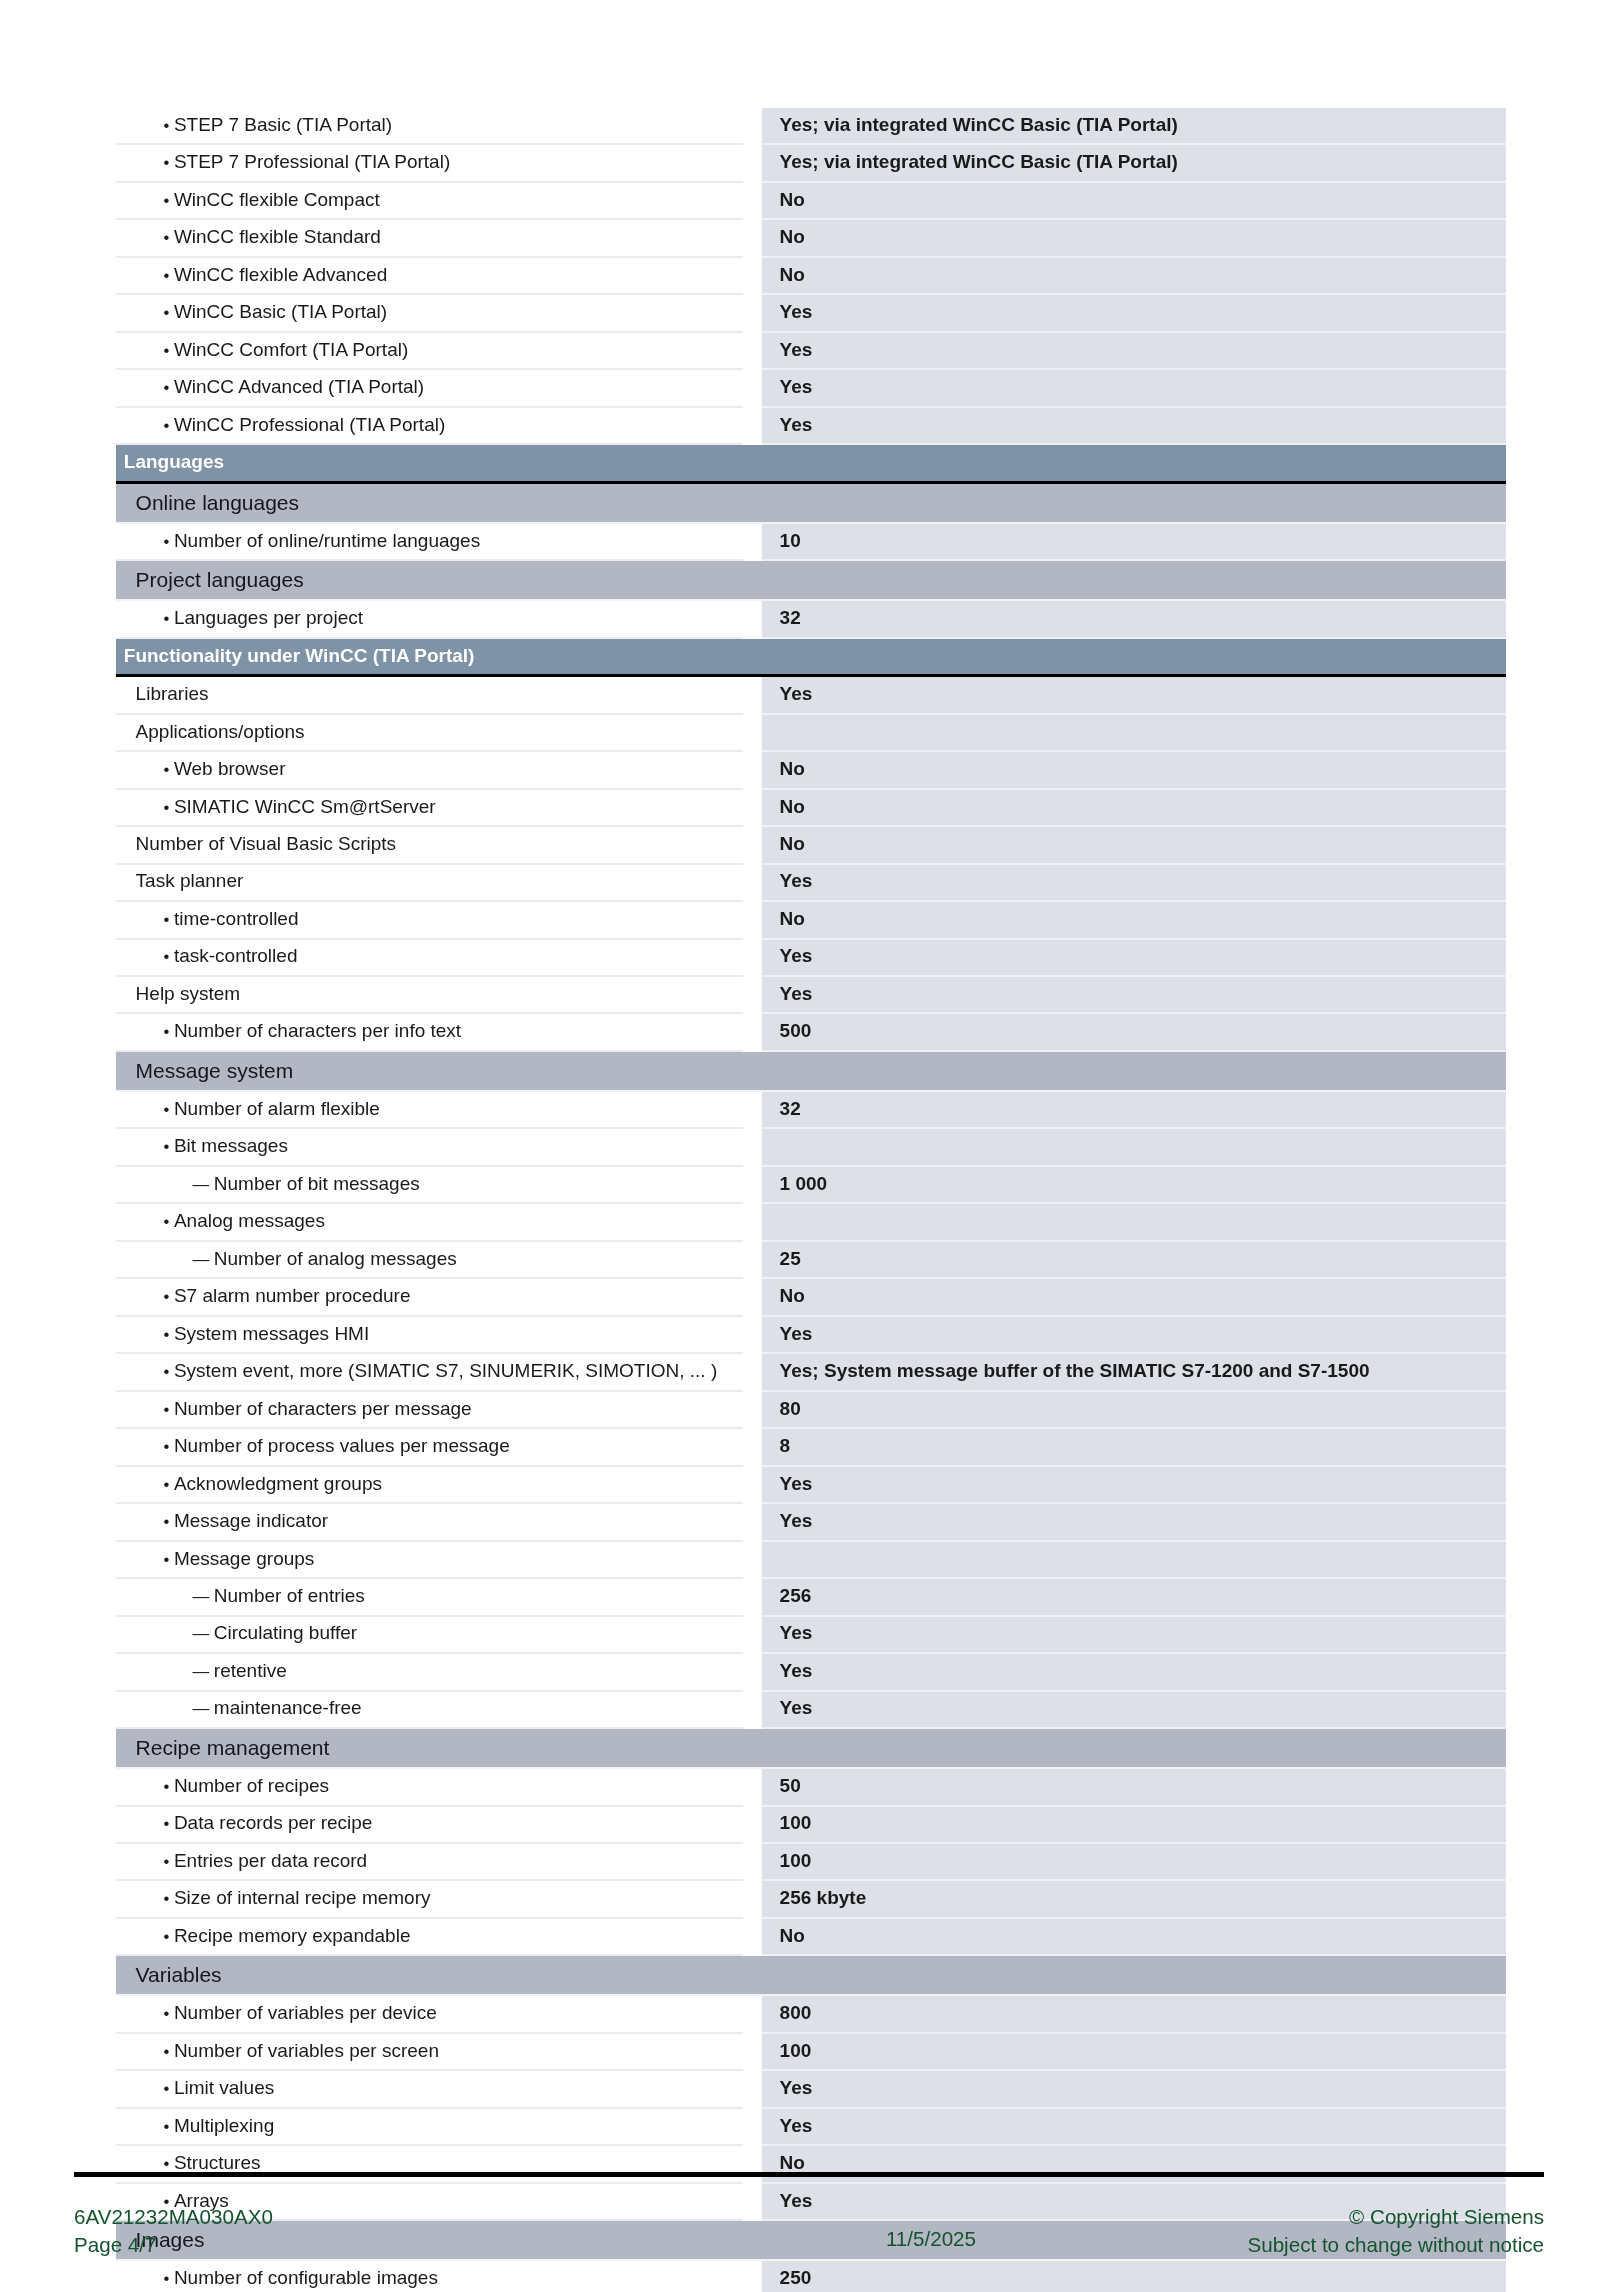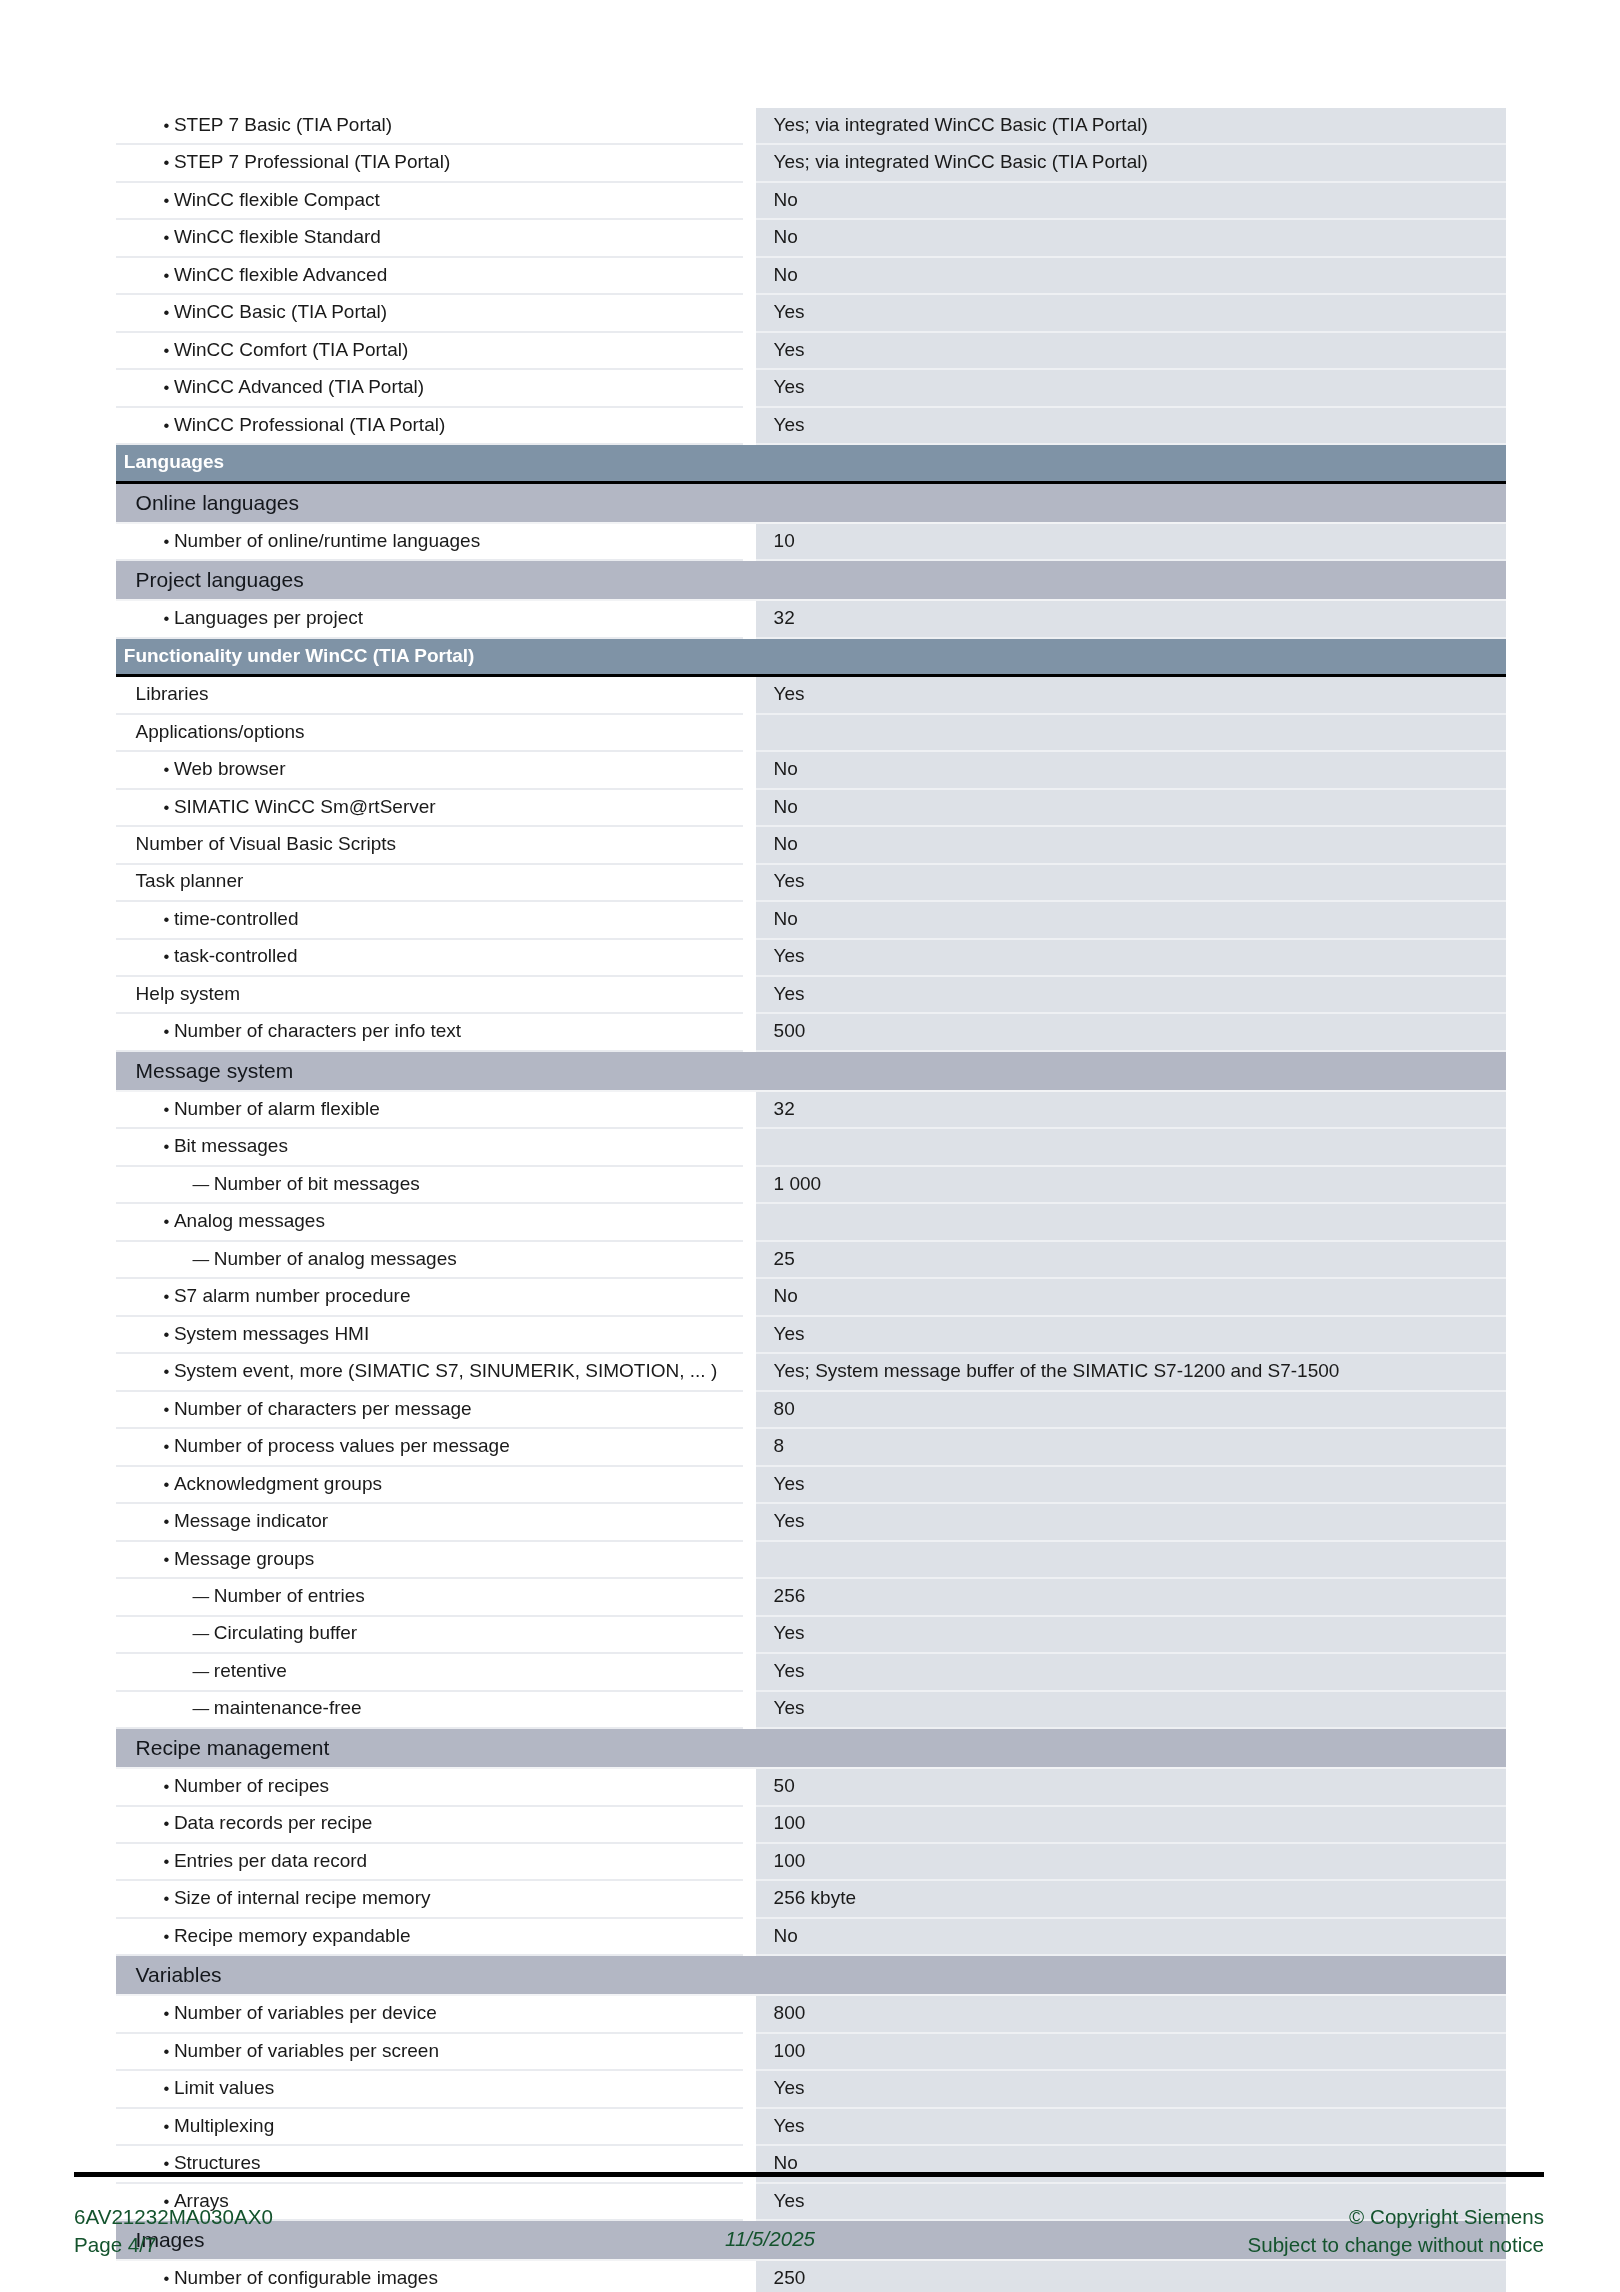--- a/index.html
+++ b/index.html
@@ -44,21 +44,22 @@
   }
   .c-value {
     flex: 1 1 auto;
     background: #dde1e7;
     border-bottom: 2px solid #eef0f3;
     padding: 4.9px 5.9px 5.9px 17.6px;
     box-sizing: border-box;
     font-size: 19px;
     line-height: 1.30;
     color: #1a1a1a;
-    margin-left: 13px;
+    margin-left: 19px;
+    font-weight: bold;
   }
   .lvl1 { padding-left: 19.6px; }
   .lvl2 { padding-left: 65px; text-indent: -17.6px; }
   .lvl3 { padding-left: 100px; text-indent: -23.5px; }
 
   .bullet::before {
     content: "\2022\00a0";
     font-size: 16.7px;
   }
   .dash::before {
@@ -103,21 +104,21 @@
     left: 74px;
     top: 2203px;
     width: 1470px;
     display: flex;
     align-items: flex-start;
     font-size: 20.6px;
     line-height: 1.38;
     color: #14532d;
   }
   #footer .f-left   { width: 490px; text-align: left; }
-  #footer .f-center { width: 412px; text-align: center; padding-top: 21.6px; font-style: italic;}
+  #footer .f-center { width: 412px; text-align: right; padding-top: 21.6px;}
   #footer .f-right  { flex: 1 1 auto; text-align: right; }
 </style>
 </head>
 <body>
 
 <div id="page">
 
   <div id="sheet">
       <div class="row">
         <div class="c-label lvl2 bullet">STEP 7 Basic (TIA Portal)</div>

